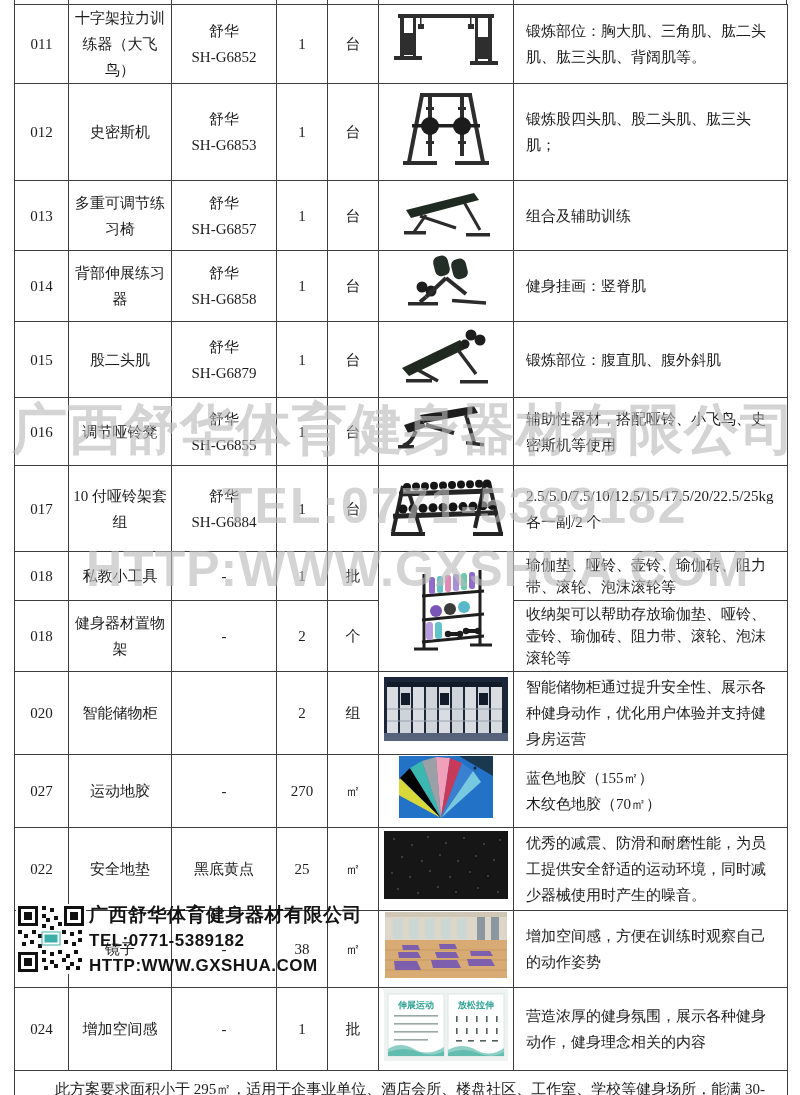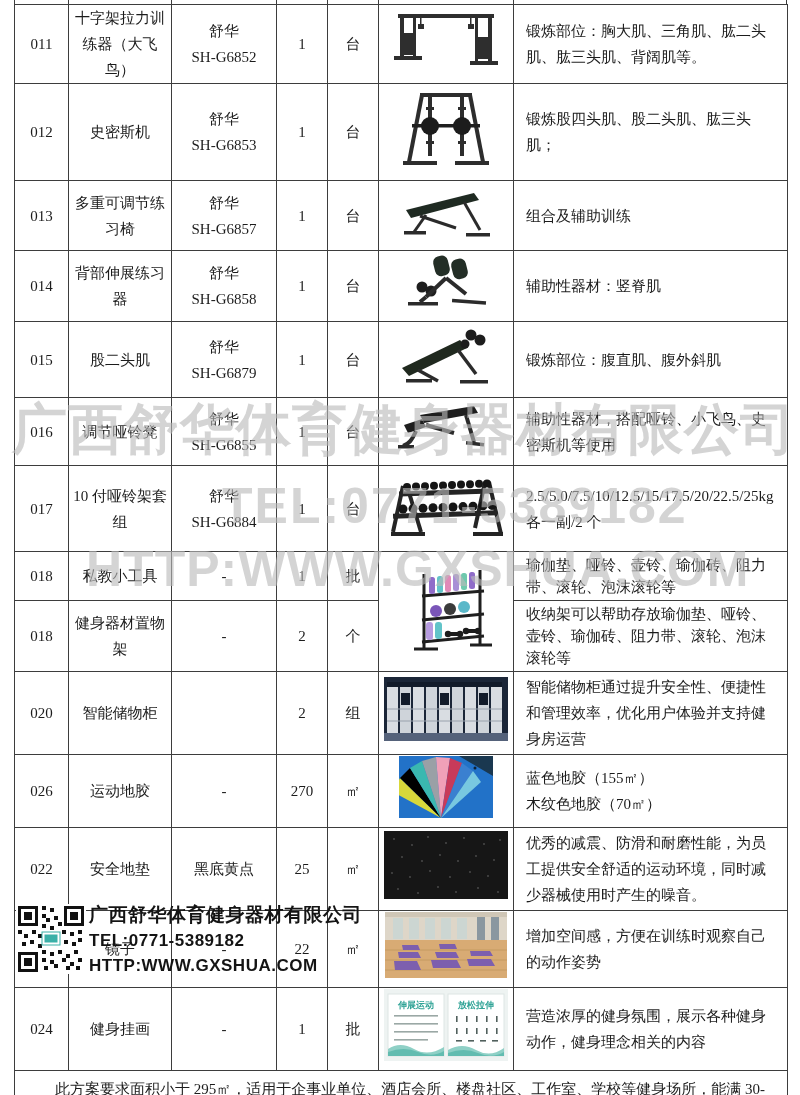--- a/index.html
+++ b/index.html
@@ -163,21 +163,21 @@
               <circle cx="31" cy="39" r="5.5" fill="#1e1e1e"></circle>
           <g fill="none" stroke="#2b2b2b" stroke-width="4">
             <path d="M46 26 L26 45"></path>
                 <path d="M46 26 L66 42"></path>
                 <path d="M26 45 L20 50"></path>
           </g>
           <rect x="8" y="50" width="30" height="3.5" fill="#2b2b2b"></rect>
           <rect x="52" y="48" width="34" height="3.5" fill="#2b2b2b" transform="rotate(4 69 50)"></rect>
         </svg>
       </td>
-      <td class="desc">辅助性器材：竖脊肌</td>
+      <td class="desc">健身挂画：竖脊肌</td>
     </tr>
 
     <tr style="height:76px">
       <td>015</td>
       <td>股二头肌</td>
       <td class="brand">
         <div>舒华</div>
         <div>SH-G6879</div>
       </td>
       <td>1</td>
@@ -359,25 +359,25 @@
             <rect x="17" y="16" width="9" height="12"></rect>
                 <rect x="56" y="16" width="9" height="12"></rect>
                 <rect x="95" y="16" width="9" height="12"></rect>
           </g>
           <g stroke="#9aa2ad" stroke-width="1">
             <path d="M3 32 H118"></path>
                 <path d="M3 44 H118"></path>
           </g>
         </svg>
       </td>
-      <td class="desc">智能储物柜通过提升安全性、便捷性和管理效率，优化用户体验并支持健身房运营</td>
+      <td class="desc">智能储物柜通过提升安全性、展示各种健身动作，优化用户体验并支持健身房运营</td>
     </tr>
 
     <tr style="height:70px">
-      <td>026</td>
+      <td>027</td>
       <td>运动地胶</td>
       <td class="brand">
         <div>-</div>
 
       </td>
       <td>270</td>
       <td>㎡</td>
       <td class="imgc">
         <svg width="94" height="62" viewBox="0 0 94 62">
           <rect x="0" y="0" width="94" height="62" fill="#2272c8"></rect>
@@ -443,21 +443,21 @@
       <td class="desc">优秀的减震、防滑和耐磨性能，为员工提供安全舒适的运动环境，同时减少器械使用时产生的噪音。</td>
     </tr>
 
     <tr style="height:74px">
       <td>023</td>
       <td>镜子</td>
       <td class="brand">
         <div>-</div>
 
       </td>
-      <td>22</td>
+      <td>38</td>
       <td>㎡</td>
       <td class="imgc">
         <svg width="122" height="66" viewBox="0 0 122 66">
           <rect x="0" y="0" width="122" height="28" fill="#ded6c8"></rect>
           <rect x="0" y="0" width="122" height="5" fill="#cfc6b6"></rect>
           <g fill="#ccd6d2">
             <rect x="8" y="6" width="10" height="21"></rect>
                 <rect x="24" y="6" width="10" height="21"></rect>
             <rect x="40" y="6" width="10" height="21"></rect>
                 <rect x="56" y="6" width="10" height="21"></rect>
@@ -481,21 +481,21 @@
             <polygon points="84,54 110,54 106,47 82,47"></polygon>
                 <polygon points="86,44 108,44 105,39 85,39"></polygon>
           </g>
         </svg>
       </td>
       <td class="desc">增加空间感，方便在训练时观察自己的动作姿势</td>
     </tr>
 
     <tr style="height:78px">
       <td>024</td>
-      <td>健身挂画</td>
+      <td>增加空间感</td>
       <td class="brand">
         <div>-</div>
 
       </td>
       <td>1</td>
       <td>批</td>
       <td class="imgc">
         <svg width="124" height="72" viewBox="0 0 124 72">
           <rect x="0" y="0" width="124" height="72" fill="#eef3f2"></rect>
           <rect x="4" y="5" width="56" height="62" fill="#ffffff" stroke="#dde6e4"></rect>

